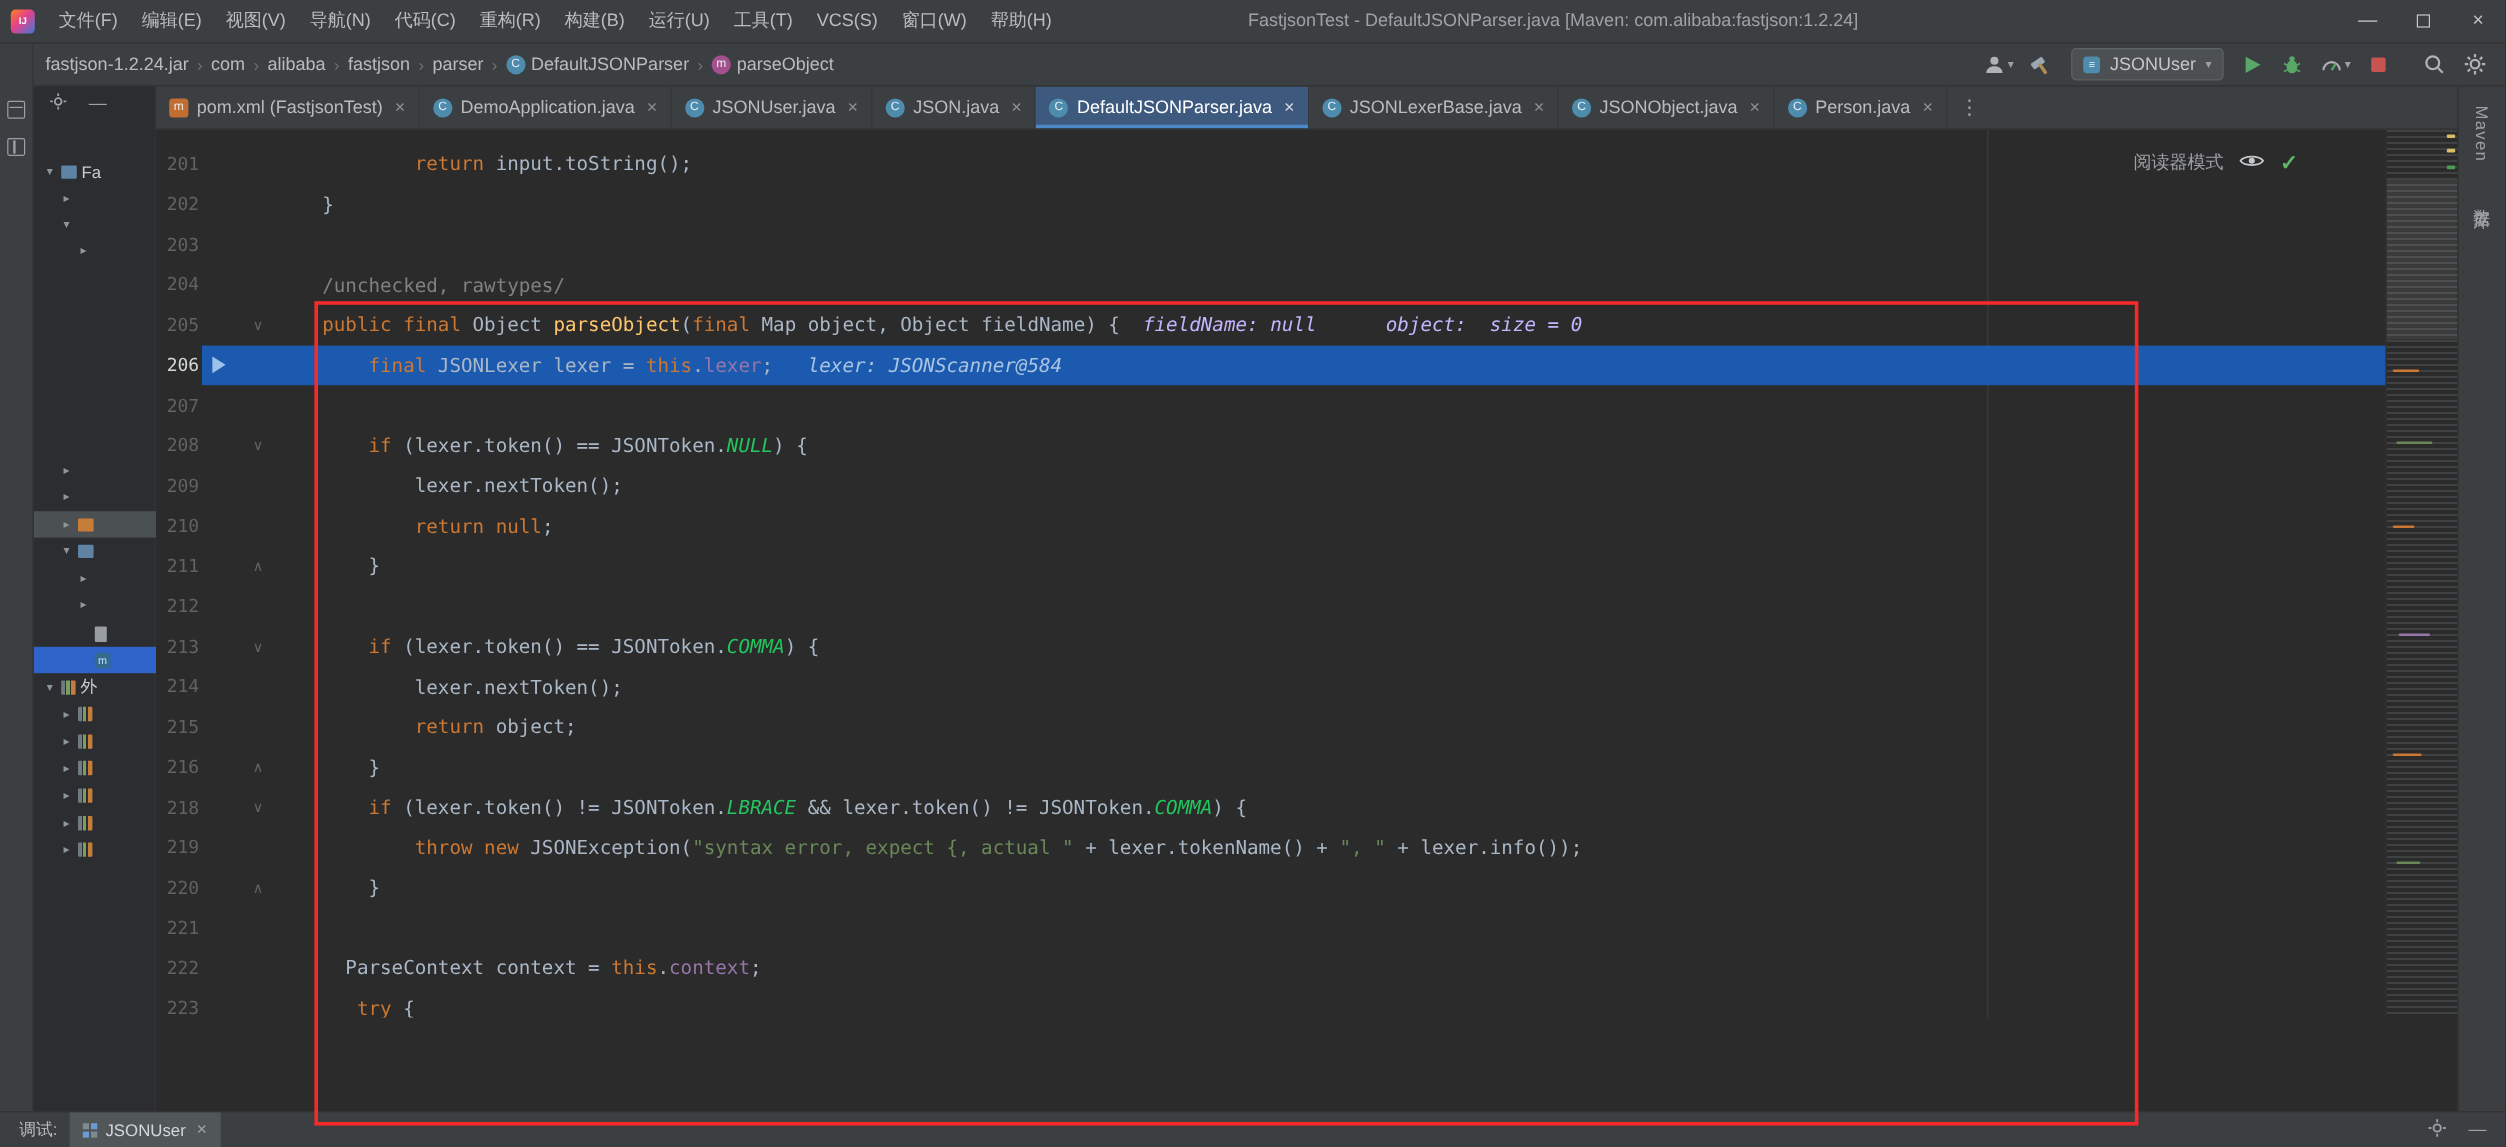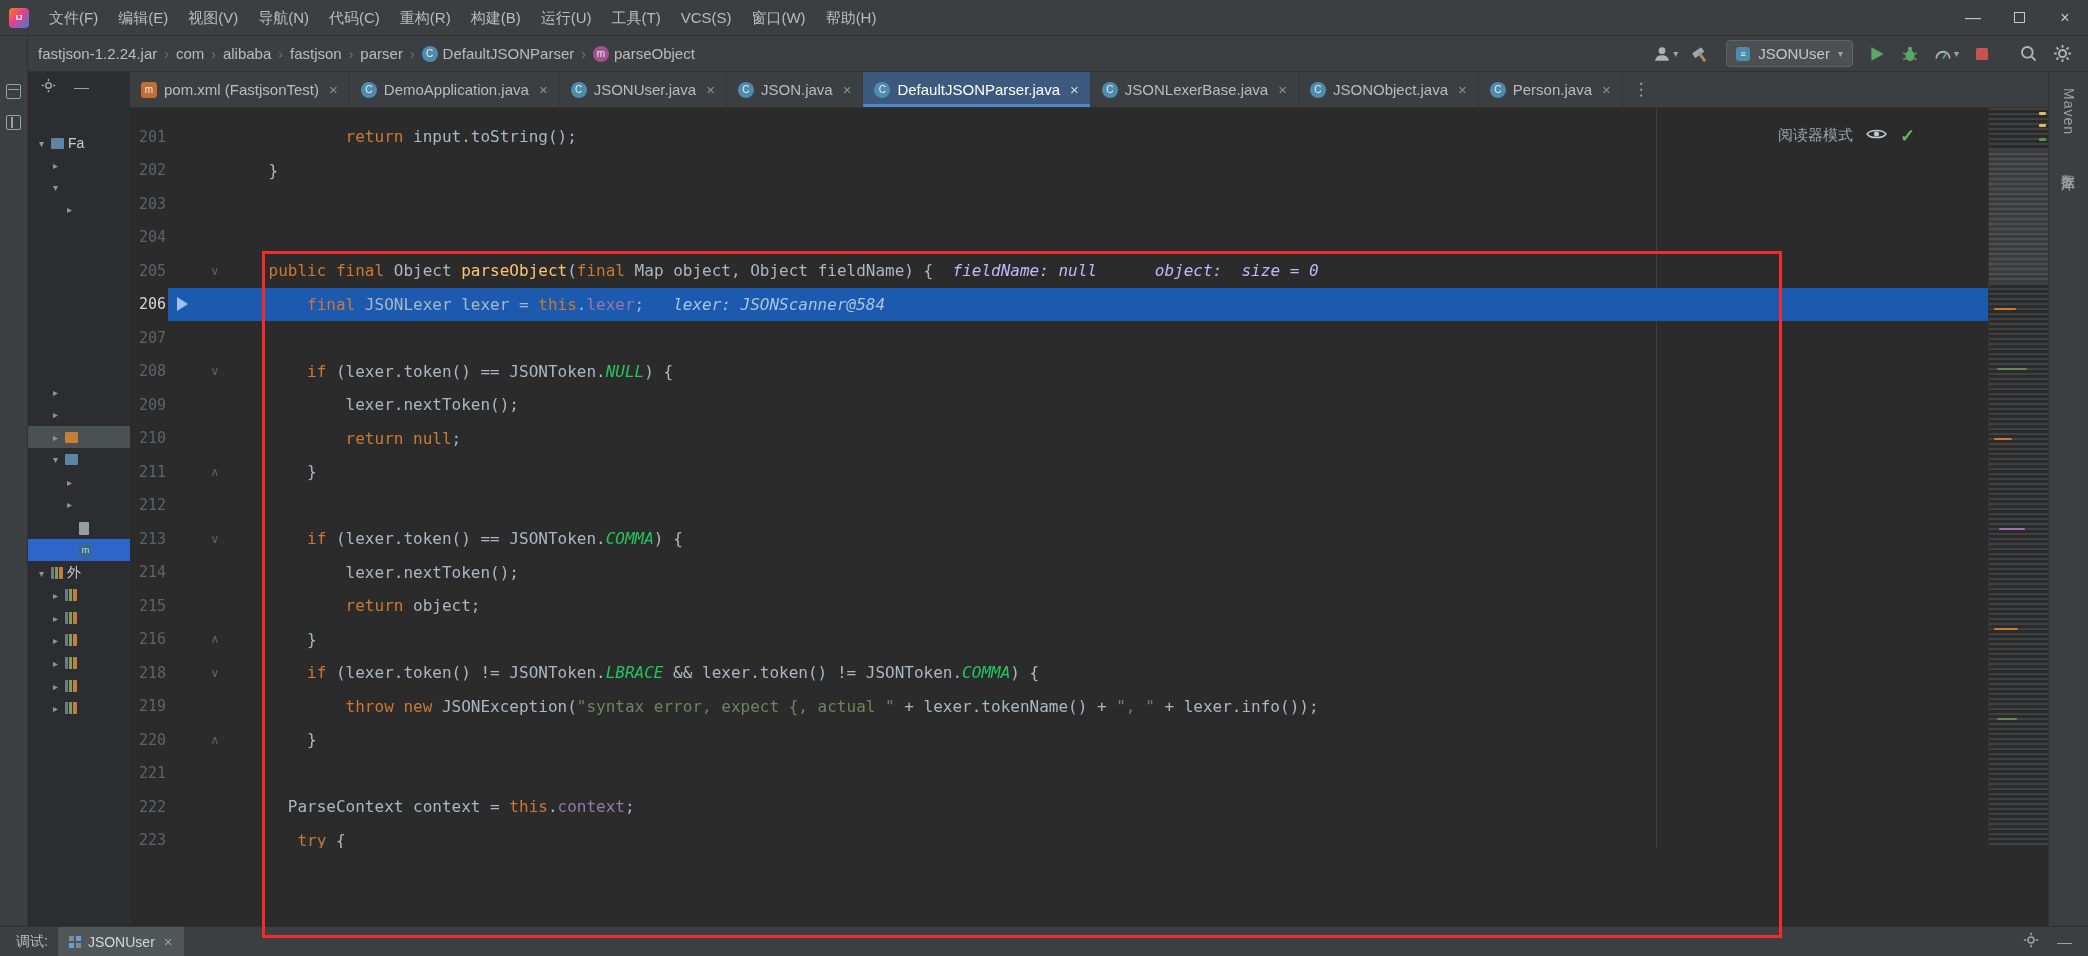--- a/index.html
+++ b/index.html
@@ -120,20 +120,21 @@
       <span class="menu-item">导航(N)</span>
       <span class="menu-item">代码(C)</span>
       <span class="menu-item">重构(R)</span>
       <span class="menu-item">构建(B)</span>
       <span class="menu-item">运行(U)</span>
       <span class="menu-item">工具(T)</span>
       <span class="menu-item">VCS(S)</span>
       <span class="menu-item">窗口(W)</span>
       <span class="menu-item">帮助(H)</span>
     </div>
+  <div class="tb-title">FastjsonTest - DefaultJSONParser.java [Maven: com.alibaba:fastjson:1.2.24]</div>
   <div class="win-controls">
     <span class="wc">—</span>
     <span class="wc">
         <i class="box"></i>
       </span>
     <span class="wc">×</span>
   </div>
 </div>
 
 <div class="navbar">
@@ -394,20 +395,21 @@
       <div class="code-line">
         <span class="ln">203</span>
         <span class="gico"></span>
         <span class="fold"></span>
         <span class="codetext"></span>
       </div>
       <div class="code-line">
         <span class="ln">204</span>
         <span class="gico"></span>
         <span class="fold"></span>
+        <span class="codetext"><span class="tk-cm">    /unchecked, rawtypes/</span></span>
       </div>
       <div class="code-line">
         <span class="ln">205</span>
         <span class="gico"></span>
         <span class="fold">∨</span>
         <span class="codetext"><span class="tk-pl">    </span><span class="tk-kw">public final </span><span class="tk-pl">Object </span><span class="tk-mt">parseObject</span><span class="tk-pl">(</span><span class="tk-kw">final </span><span class="tk-pl">Map object, Object fieldName) { </span><span class="tk-hint"> fieldName: null      object:  size = 0</span></span>
       </div>
       <div class="code-line exec">
         <span class="ln">206</span>
         <span class="gico exec-arrow"></span>

